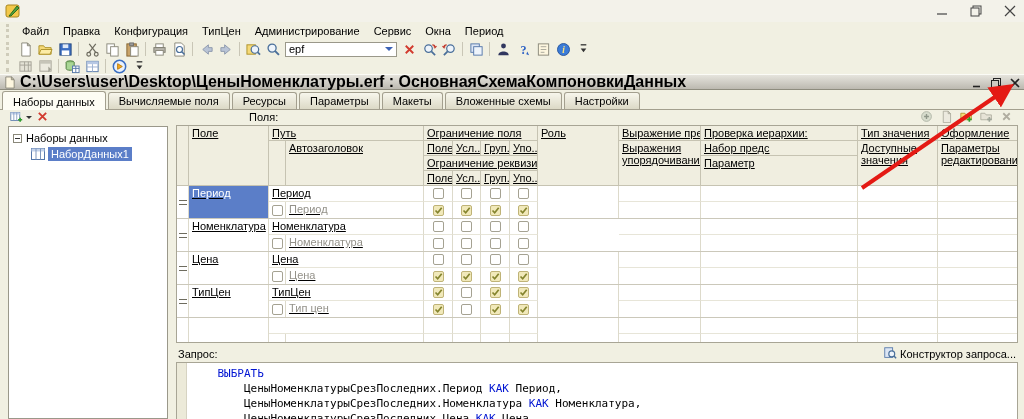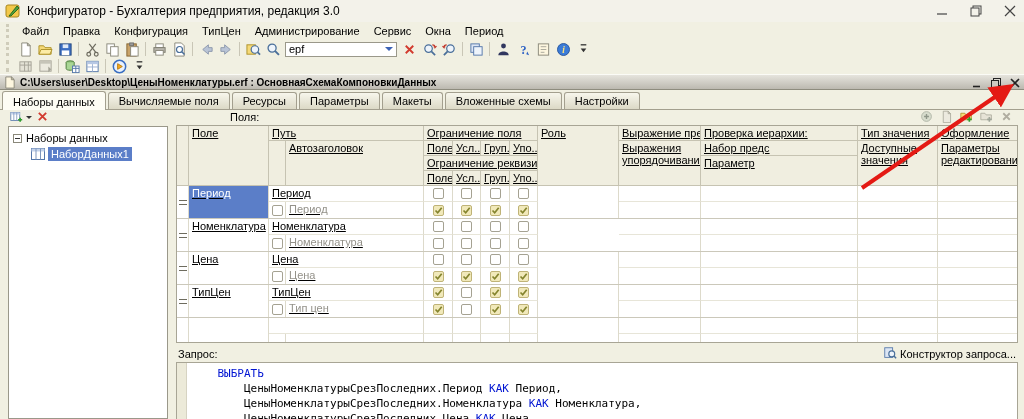--- a/index.html
+++ b/index.html
@@ -30,34 +30,34 @@
   .tsep { width:1px; height:14px; background:#c9c6b6; margin:0 3px; }
   #search-combo { display:flex; align-items:center; height:15px; background:#fff;
     border:1px solid #9a988a; width:112px; margin:0 2px; padding-left:3px; }
   #search-combo .val { flex:1; font-size:11px; }
   #search-combo .caret { width:0; height:0; border:4px solid transparent; border-top-color:#3b62b5; margin:4px 3px 0 0; }
   
   #mdibar { position:absolute; left:0; top:74px; width:1024px; height:16px;
     background:linear-gradient(#e6e4dd,#bcb9b0); border-top:1px solid #fbfbf6; border-bottom:1px solid #8e8c7e;
     display:flex; align-items:center; padding-left:3px; }
   #mdibar .dicon { width:13px; height:13px; margin-right:4px; }
-  #mdibar .dtext { font-weight:bold; font-size:10px; }
+  #mdibar .dtext { font-weight:bold; font-size:16px; }
   #mdi-controls { position:absolute; right:4px; top:0; height:16px; display:flex; align-items:center; gap:9px; }
   #mdi-controls span { width:10px; height:10px; display:inline-flex; }
   
   #tabstrip { position:absolute; left:0; top:91px; width:1024px; height:19px;
     display:flex; align-items:flex-end; padding-left:2px; border-bottom:1px solid #a39f8e; }
   .tab { border:1px solid #a39f8e; border-bottom:none; border-radius:3px 3px 0 0;
     padding:2px 10px 2px 10px; margin-right:2px; background:linear-gradient(#f7f6ec,#dcd9c6);
     position:relative; height:17px; white-space:nowrap; }
   .tab.active { background:#fdfcf4; height:19px; z-index:2; margin-bottom:-1px; padding-top:4px; }
   
   #minibar { position:absolute; left:0; top:110px; width:1024px; height:15px; }
   #minibar-left { position:absolute; left:8px; top:0; display:flex; align-items:center; }
-  #fields-label { position:absolute; left:230px; top:1px; }
+  #fields-label { position:absolute; left:249px; top:1px; }
   #minibar-right { position:absolute; right:8px; top:0; display:flex; align-items:center; gap:3px; }
   .mbtn { width:17px; height:14px; display:inline-flex; align-items:center; justify-content:center; }
   .mbtn svg { width:13px; height:13px; }
   .mcaret { width:0; height:0; border:3px solid transparent; border-top-color:#333; margin:3px 2px 0 1px; }
   
   #tree { position:absolute; left:8px; top:126px; width:160px; height:293px;
     background:#fff; border:1px solid #9a988a; padding-top:3px; }
   .tree-row { display:flex; align-items:center; height:16px; padding-left:4px; white-space:nowrap; }
   .expander { width:9px; height:9px; border:1px solid #8a887a; background:#fff; position:relative; margin-right:4px; flex:none; }
   .expander::after { content:""; position:absolute; left:1px; top:3px; width:5px; height:1px; background:#333; }
@@ -100,21 +100,20 @@
 </head>
 <body>
 
 <div id="app">
 
   <div id="titlebar">
     <span class="ticon"><svg viewBox="0 0 16 16">
           <rect x="1" y="2" width="13" height="12" rx="2" fill="#f3c84a" stroke="#a8861e"></rect>
           <path d="M4 13 L12 3 l2 2 L6 13z" fill="#4fa33a" stroke="#2f6b22"></path>
         </svg></span>
-    <span class="ttext">Конфигуратор - Бухгалтерия предприятия, редакция 3.0</span>
     <div id="win-controls">
       <span class="wctl">
           <svg viewBox="0 0 12 12">
             <path d="M1 9h10" stroke="#444" stroke-width="1.2" fill="none"></path>
           </svg>
         </span>
       <span class="wctl">
           <svg viewBox="0 0 12 12" fill="none" stroke="#444">
             <rect x="3" y="1" width="8" height="8"></rect>
             <rect x="1" y="3" width="8" height="8" fill="#f3f2ea"></rect>

